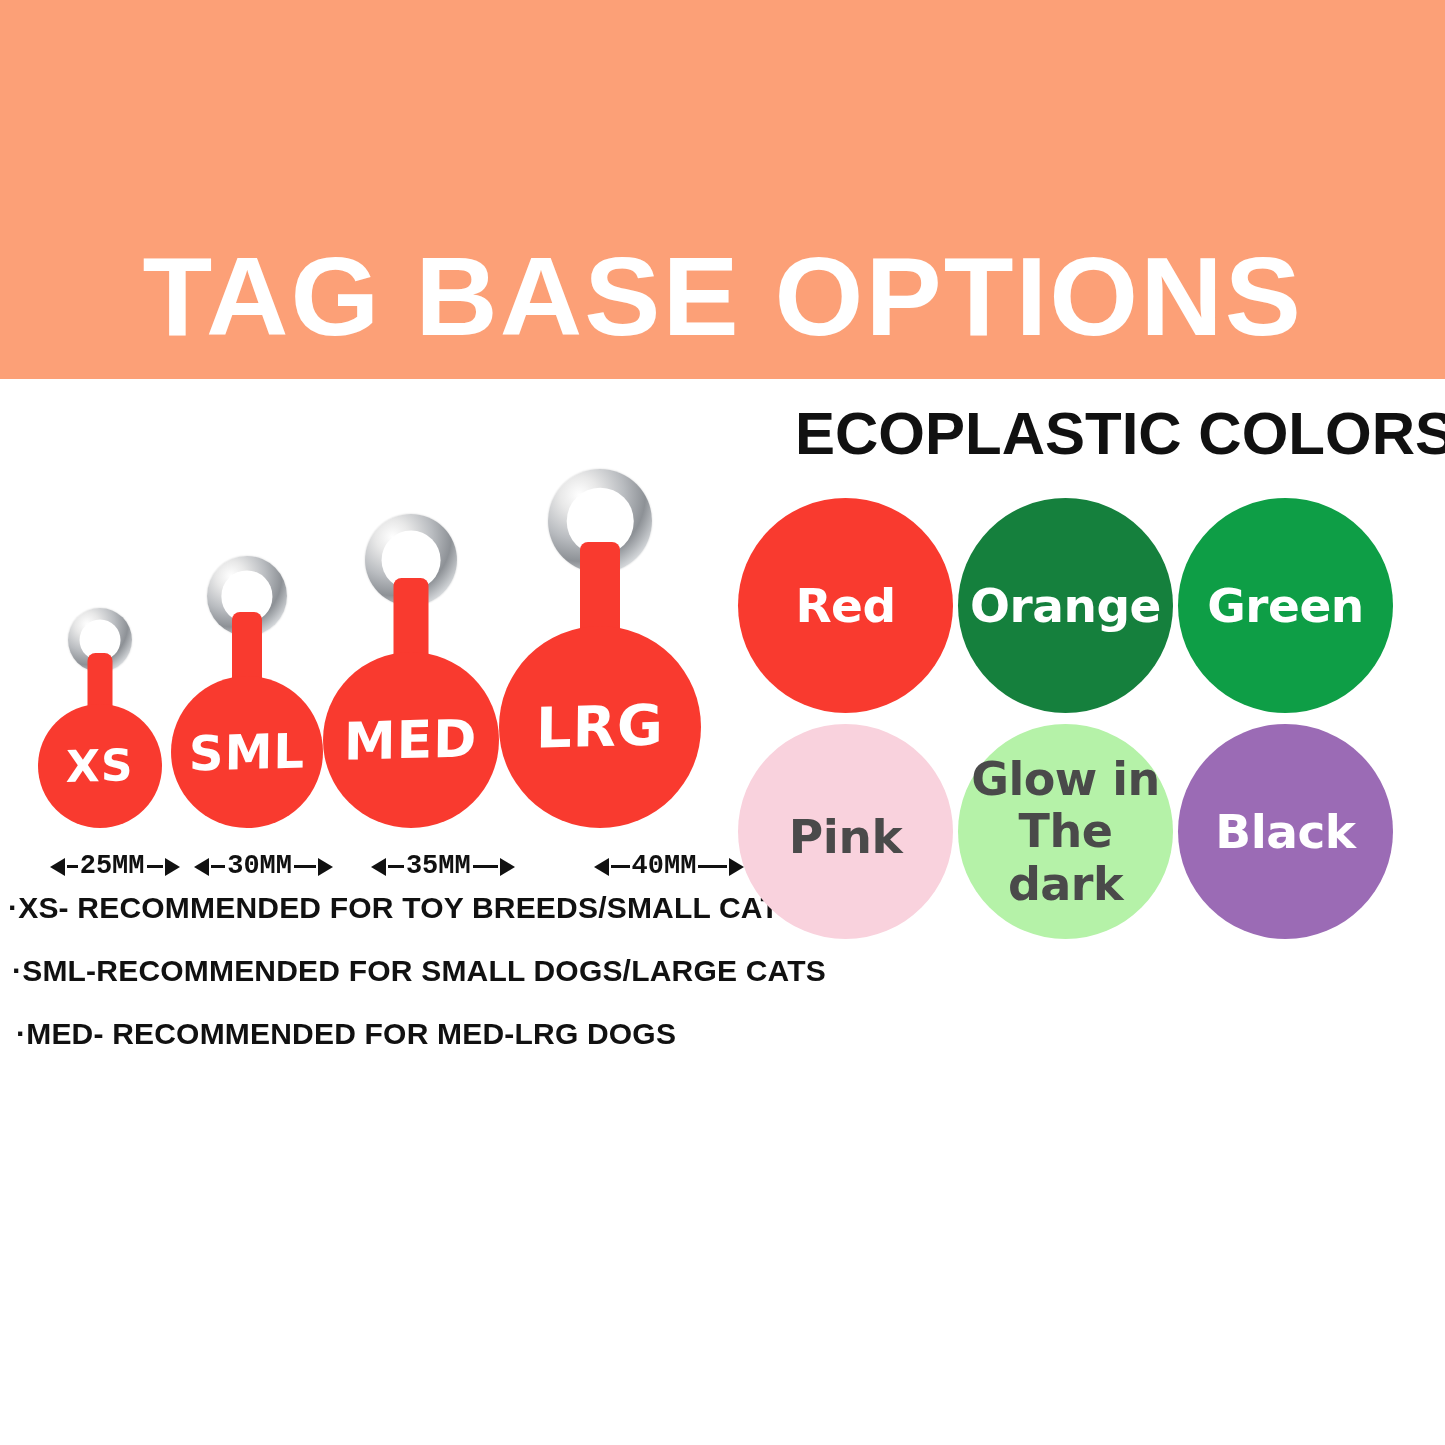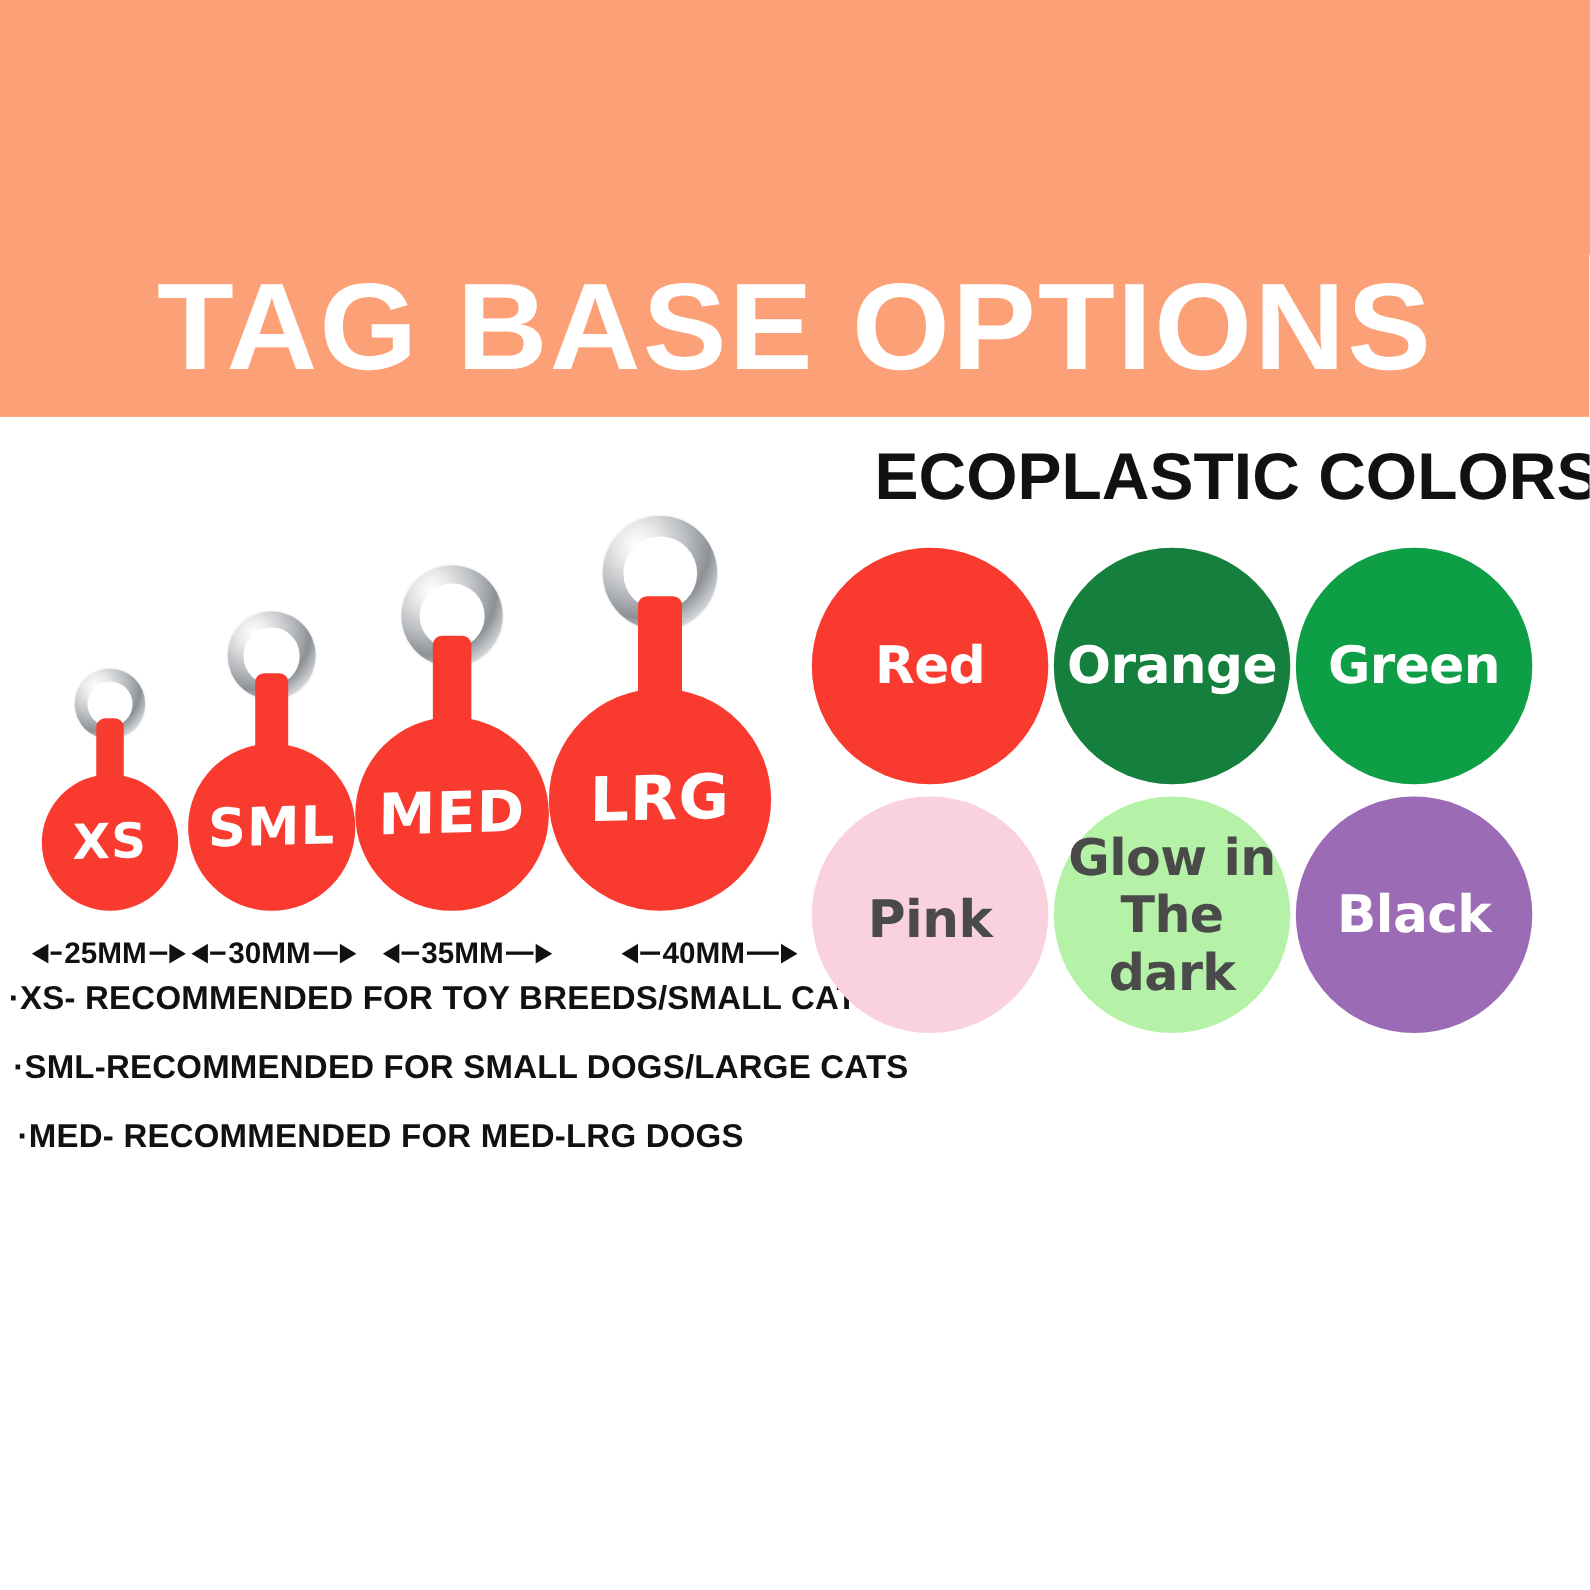--- a/index.html
+++ b/index.html
@@ -115,24 +115,24 @@
     letter-spacing: 1px;
     transform: skewX(-2deg) rotate(-1.5deg);
     line-height: 1;
     user-select: none;
   }
   .tag-measure {
     position: absolute;
     bottom: 0;
     display: flex;
     align-items: center;
-    justify-content: center;
+    justify-content: flex-end;
     gap: 2px;
     color: #111111;
-    font-family: Liberation Sans, sans-serif;
+    font-family: Liberation Mono, monospace;
     font-weight: 700;
     font-size: 27px;
     white-space: nowrap;
     line-height: 1;
   }
   .arrow-line {
     display: inline-block;
     height: 3px;
     background: #111111;
     position: relative;

